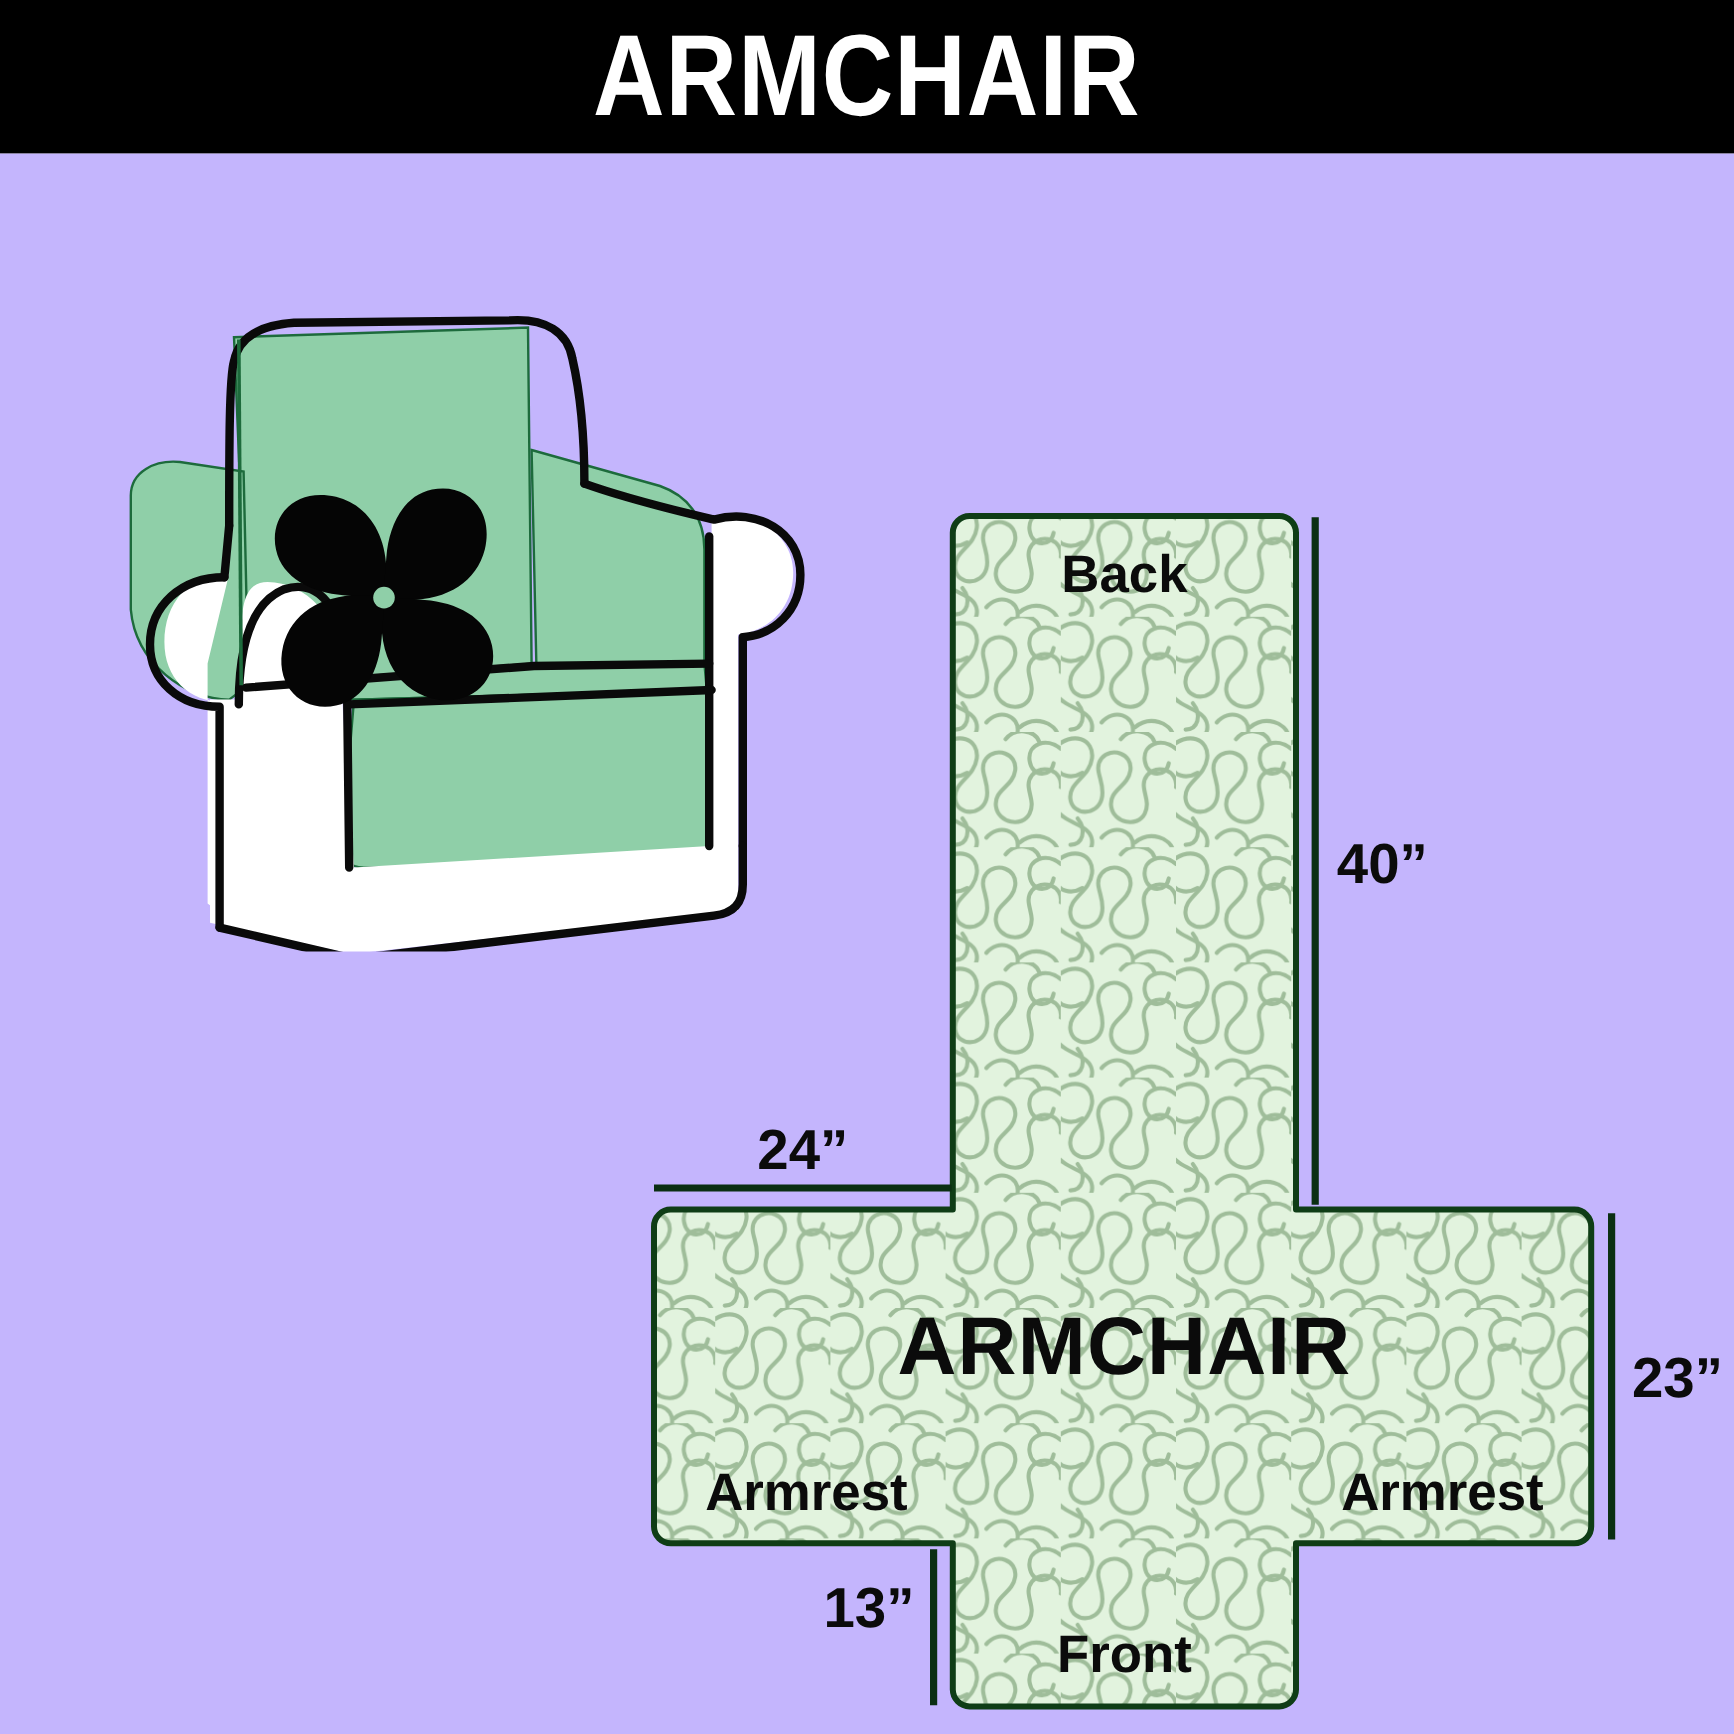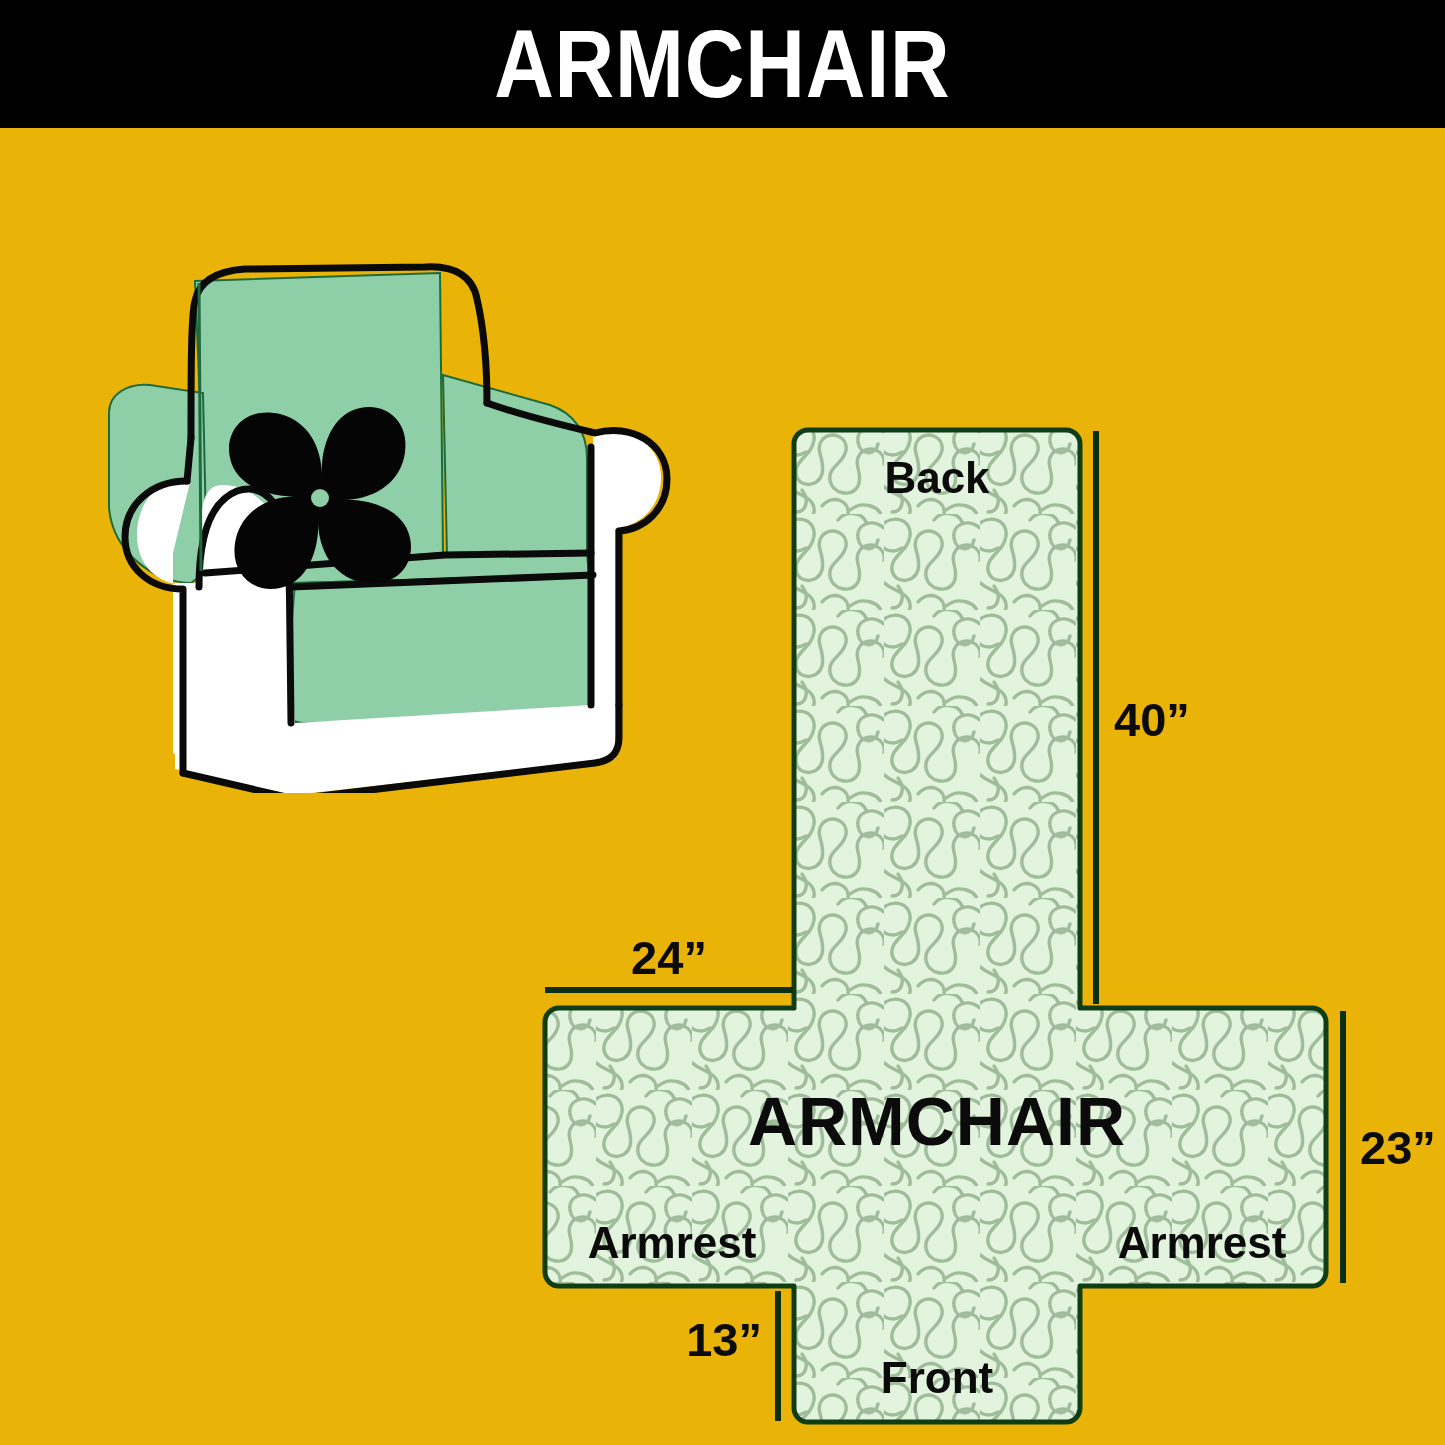--- a/index.html
+++ b/index.html
@@ -39,21 +39,21 @@
     white-space: nowrap;
   }
 
   
   #canvas-area {
     position: absolute;
     left: 0;
     top: 128px;
     width: 1445px;
     height: 1317px;
-    background: #eab308;
+    background: #c4b5fd;
   }
 
   #chair-illustration {
     position: absolute;
     left: 95px;
     top: 125px;
     width: 640px;
     height: 540px;
   }
 

